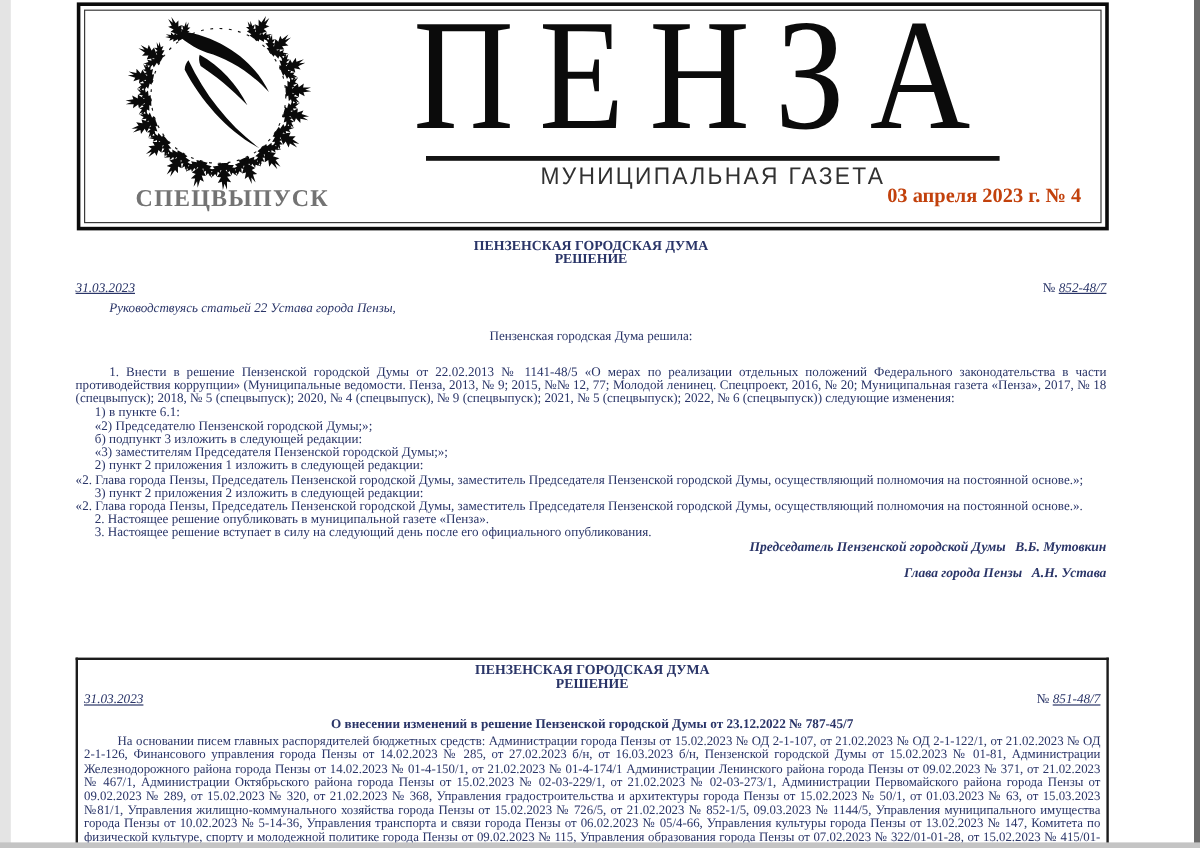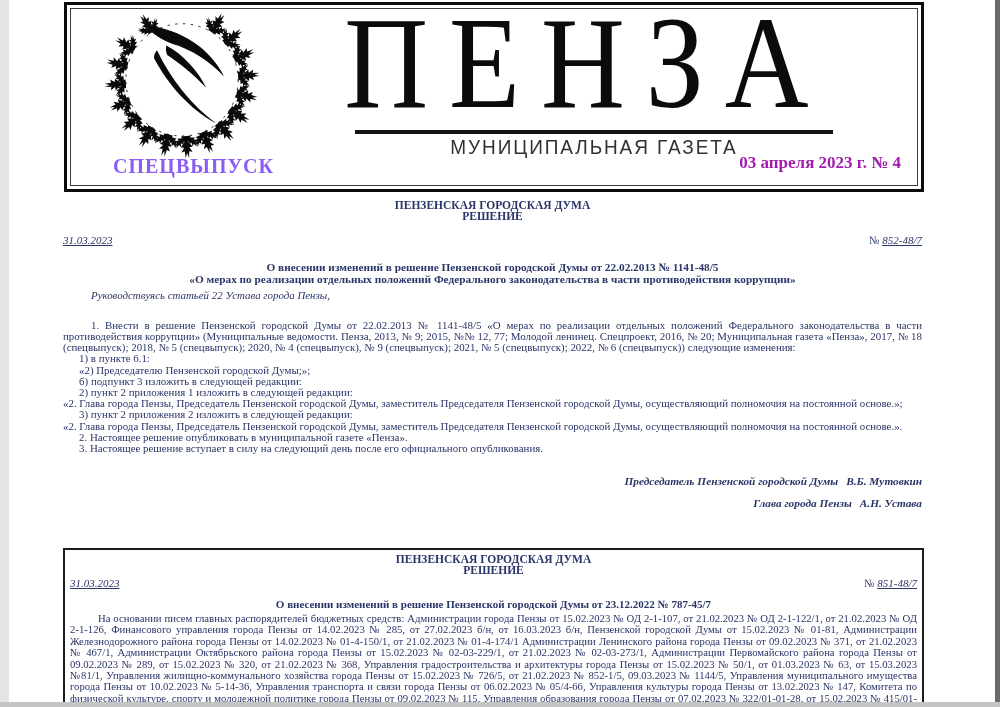--- a/index.html
+++ b/index.html
@@ -15,51 +15,51 @@
 
   
   #masthead{
     position:absolute;left:64px;top:2px;width:854px;height:184px;
     border:3px solid #0b0b0b;background:#fff;z-index:10;
   }
   #masthead-inner{position:absolute;left:3px;top:3px;right:3px;bottom:3px;border:1px solid #3a3a3a;}
   #logo{position:absolute;left:24px;top:0px;width:182px;height:156px;}
   #special-issue{
     position:absolute;left:46px;top:150px;font-weight:bold;font-size:20px;
-    letter-spacing:1px;color:#8b5cf6;
+    letter-spacing:1px;color:#737373;
   }
   #np-title{
     position:absolute;left:170px;top:-12px;width:700px;text-align:center;
     font-size:132px;line-height:140px;color:#0b0b0b;letter-spacing:0.18em;
     transform:scaleX(0.88);transform-origin:center;white-space:nowrap;
   }
   #np-underline{position:absolute;left:288px;top:125px;width:478px;height:4px;background:#141414;}
   #np-subtitle{
     position:absolute;left:288px;top:131px;width:478px;text-align:center;
     font-family:"Liberation Sans","DejaVu Sans",sans-serif;font-size:20px;
     letter-spacing:2px;color:#313131;transform:scaleX(0.95);transform-origin:center;white-space:nowrap;
   }
   #issue-date{
-    position:absolute;right:20px;top:148px;font-weight:bold;font-size:17px;color:#a21caf;
+    position:absolute;right:20px;top:148px;font-weight:bold;font-size:17px;color:#c2410c;
   }
 
   
   .doc{position:absolute;left:63px;width:859px;font-size:10.9px;line-height:11.2px;}
   #decision1{top:200px;}
   .org,.doctype{text-align:center;font-weight:bold;font-size:11.5px;}
   .numrow{display:flex;justify-content:space-between;align-items:flex-end;margin-top:13px;font-size:11px;}
   .u{text-decoration:underline;font-style:italic;}
   .doc-title{text-align:center;font-weight:bold;font-size:11.3px;line-height:12px;margin-top:14px;}
   .preamble{text-indent:28px;margin-top:5px;font-style:italic;}
   .resolved{text-align:center;margin-top:12px;}
   .para{text-align:justify;text-indent:28px;margin-top:19px;}
   .amendments{margin-top:0;}
   .aline{line-height:11.2px;}
   .ind{padding-left:16px;}
-  .sigs{margin-top:22px;}
+  .sigs{}
   .sig{text-align:right;font-weight:bold;font-style:italic;font-size:11.3px;}
   .sig + .sig{margin-top:11px;}
   .sig .name{margin-left:8px;}
 
   
   #decision2-box{
     position:absolute;left:63px;top:548px;width:861px;height:175px;
     border:2px solid #1c1c1c;border-bottom:none;background:#fff;box-sizing:border-box;
   }
   #decision2{position:absolute;left:5px;top:4px;width:847px;font-size:10.7px;line-height:11.0px;color:#2a3568;}
@@ -123,30 +123,28 @@
   <div class="doc" id="decision1">
     <div class="org">ПЕНЗЕНСКАЯ ГОРОДСКАЯ ДУМА</div>
     <div class="doctype">РЕШЕНИЕ</div>
     <div class="numrow">
       <span class="u">31.03.2023</span>
       <span>
         <span>№</span>
         <span class="u">852-48/7</span>
       </span>
     </div>
-    <div class="doc-title">
-      <div>О внесении изменений в решение Пензенской городской Думы от 22.02.2013 № 1141-48/5</div>
-      <div>«О мерах по реализации отдельных положений Федерального законодательства в части противодействия коррупции»</div>
-    </div>
     <div class="preamble">Руководствуясь статьей 22 Устава города Пензы,</div>
+    <div class="resolved">Пензенская городская Дума решила:</div>
     <div class="para">1. Внести в решение Пензенской городской Думы от 22.02.2013 № 1141-48/5 «О мерах по реализации отдельных положений Федерального законодательства в части противодействия коррупции» (Муниципальные ведомости. Пенза, 2013, № 9; 2015, №№ 12, 77; Молодой ленинец. Спецпроект, 2016, № 20; Муниципальная газета «Пенза», 2017, № 18 (спецвыпуск); 2018, № 5 (спецвыпуск); 2020, № 4 (спецвыпуск), № 9 (спецвыпуск); 2021, № 5 (спецвыпуск); 2022, № 6 (спецвыпуск)) следующие изменения:</div>
     <div class="amendments">
       <div class="aline ind">1) в пункте 6.1:</div>
       <div class="aline ind">«2) Председателю Пензенской городской Думы;»;</div>
       <div class="aline ind">б) подпункт 3 изложить в следующей редакции:</div>
+      <div class="aline ind">«3) заместителям Председателя Пензенской городской Думы;»;</div>
       <div class="aline ind">2) пункт 2 приложения 1 изложить в следующей редакции:</div>
       <div class="aline">«2. Глава города Пензы, Председатель Пензенской городской Думы, заместитель Председателя Пензенской городской Думы, осуществляющий полномочия на постоянной основе.»;</div>
       <div class="aline ind">3) пункт 2 приложения 2 изложить в следующей редакции:</div>
       <div class="aline">«2. Глава города Пензы, Председатель Пензенской городской Думы, заместитель Председателя Пензенской городской Думы, осуществляющий полномочия на постоянной основе.».</div>
       <div class="aline ind">2. Настоящее решение опубликовать в муниципальной газете «Пенза».</div>
       <div class="aline ind">3. Настоящее решение вступает в силу на следующий день после его официального опубликования.</div>
     </div>
     <div class="sigs">
       <div class="sig">
         <span>Председатель Пензенской городской Думы</span><span class="name">В.Б. Мутовкин</span>

